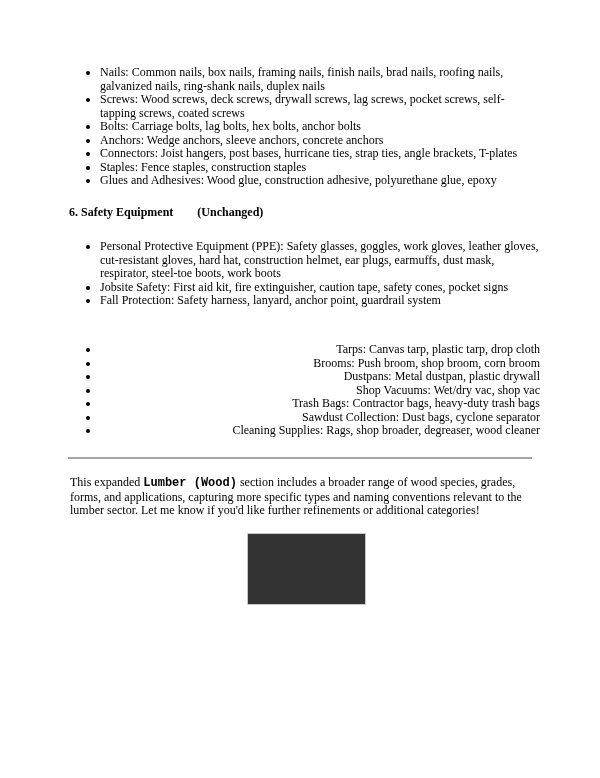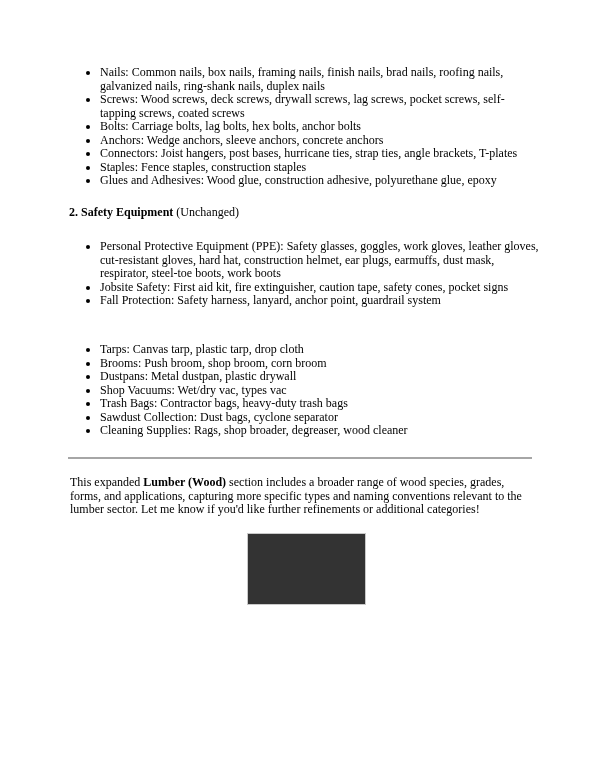--- a/index.html
+++ b/index.html
@@ -29,88 +29,89 @@
   ul.doc-list li {
     margin: 0;
     padding: 0;
   }
 
   .doc-heading {
     font-weight: bold;
     white-space: nowrap;
   }
   .doc-heading .heading-note {
-    font-weight: normal;
+    font-weight: bold;
+    padding-left: 21px;
   }
 
   .rule {
     left: 68px;
     top: 457px;
     width: 464px;
     height: 0;
     border: none;
     border-top: 2px solid #a6a6a6;
     margin: 0;
   }
 
   .closing {
     left: 70px;
     top: 476px;
     width: 462px;
     margin: 0;
   }
-  .closing .bold { font-weight: bold; }
+  .closing .bold { font-weight: bold; font-family: Liberation Mono, monospace; }
 
   .media-block {
     left: 247px;
     top: 533px;
     width: 119px;
     height: 72px;
     background: #333333;
     border: 1px solid #c9c9c9;
     box-sizing: border-box;
   }
 
   .list-hardware { left: 70px; top: 66px; }
   .heading-safety { left: 69px; top: 206px; }
   .list-safety { left: 70px; top: 240px; }
   .heading-cleanup { left: 69px; top: 316px; }
-  .list-cleanup { left: 70px; top: 343px; }
+  .list-cleanup { left: 70px; top: 343px; text-align: right; }
 </style>
 </head>
 <body>
 
 <div class="page">
 
   <ul class="doc-list abs list-hardware">
     <li>Nails: Common nails, box nails, framing nails, finish nails, brad nails, roofing nails, galvanized nails, ring-shank nails, duplex nails</li>
     <li>Screws: Wood screws, deck screws, drywall screws, lag screws, pocket screws, self-tapping screws, coated screws</li>
     <li>Bolts: Carriage bolts, lag bolts, hex bolts, anchor bolts</li>
     <li>Anchors: Wedge anchors, sleeve anchors, concrete anchors</li>
     <li>Connectors: Joist hangers, post bases, hurricane ties, strap ties, angle brackets, T-plates</li>
     <li>Staples: Fence staples, construction staples</li>
     <li>Glues and Adhesives: Wood glue, construction adhesive, polyurethane glue, epoxy</li>
   </ul>
 
   <div class="doc-heading abs heading-safety">
-    <span>2. Safety Equipment</span><span class="heading-note"> (Unchanged)</span>
+    <span>6. Safety Equipment</span><span class="heading-note"> (Unchanged)</span>
   </div>
 
   <ul class="doc-list abs list-safety">
     <li>Personal Protective Equipment (PPE): Safety glasses, goggles, work gloves, leather gloves, cut-resistant gloves, hard hat, construction helmet, ear plugs, earmuffs, dust mask, respirator, steel-toe boots, work boots</li>
     <li>Jobsite Safety: First aid kit, fire extinguisher, caution tape, safety cones, pocket signs</li>
     <li>Fall Protection: Safety harness, lanyard, anchor point, guardrail system</li>
   </ul>
 
 
   <ul class="doc-list abs list-cleanup">
     <li>Tarps: Canvas tarp, plastic tarp, drop cloth</li>
     <li>Brooms: Push broom, shop broom, corn broom</li>
     <li>Dustpans: Metal dustpan, plastic drywall</li>
-    <li>Shop Vacuums: Wet/dry vac, types vac</li>
+    <li>Shop Vacuums: Wet/dry vac, shop vac</li>
     <li>Trash Bags: Contractor bags, heavy-duty trash bags</li>
     <li>Sawdust Collection: Dust bags, cyclone separator</li>
     <li>Cleaning Supplies: Rags, shop broader, degreaser, wood cleaner</li>
   </ul>
 
   <hr class="rule abs">
 
   <p class="closing abs">
     <span>This expanded </span><span class="bold">Lumber (Wood)</span><span> section includes a broader range of wood species, grades, forms, and applications, capturing more specific types and naming conventions relevant to the lumber sector. Let me know if you'd like further refinements or additional categories!</span>
   </p>

